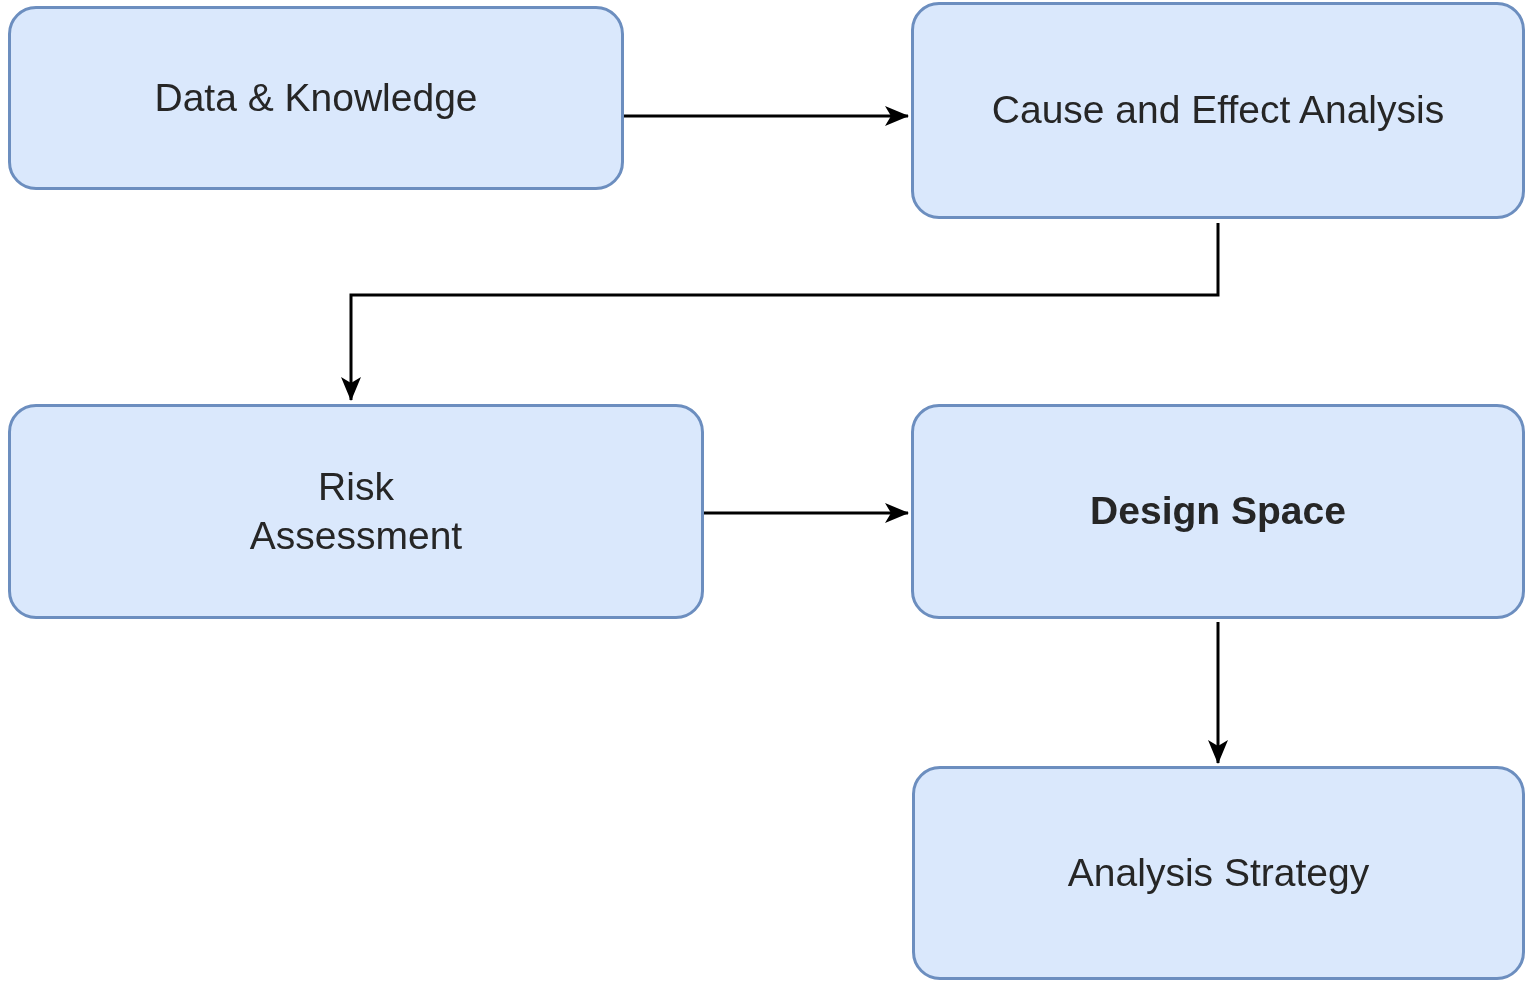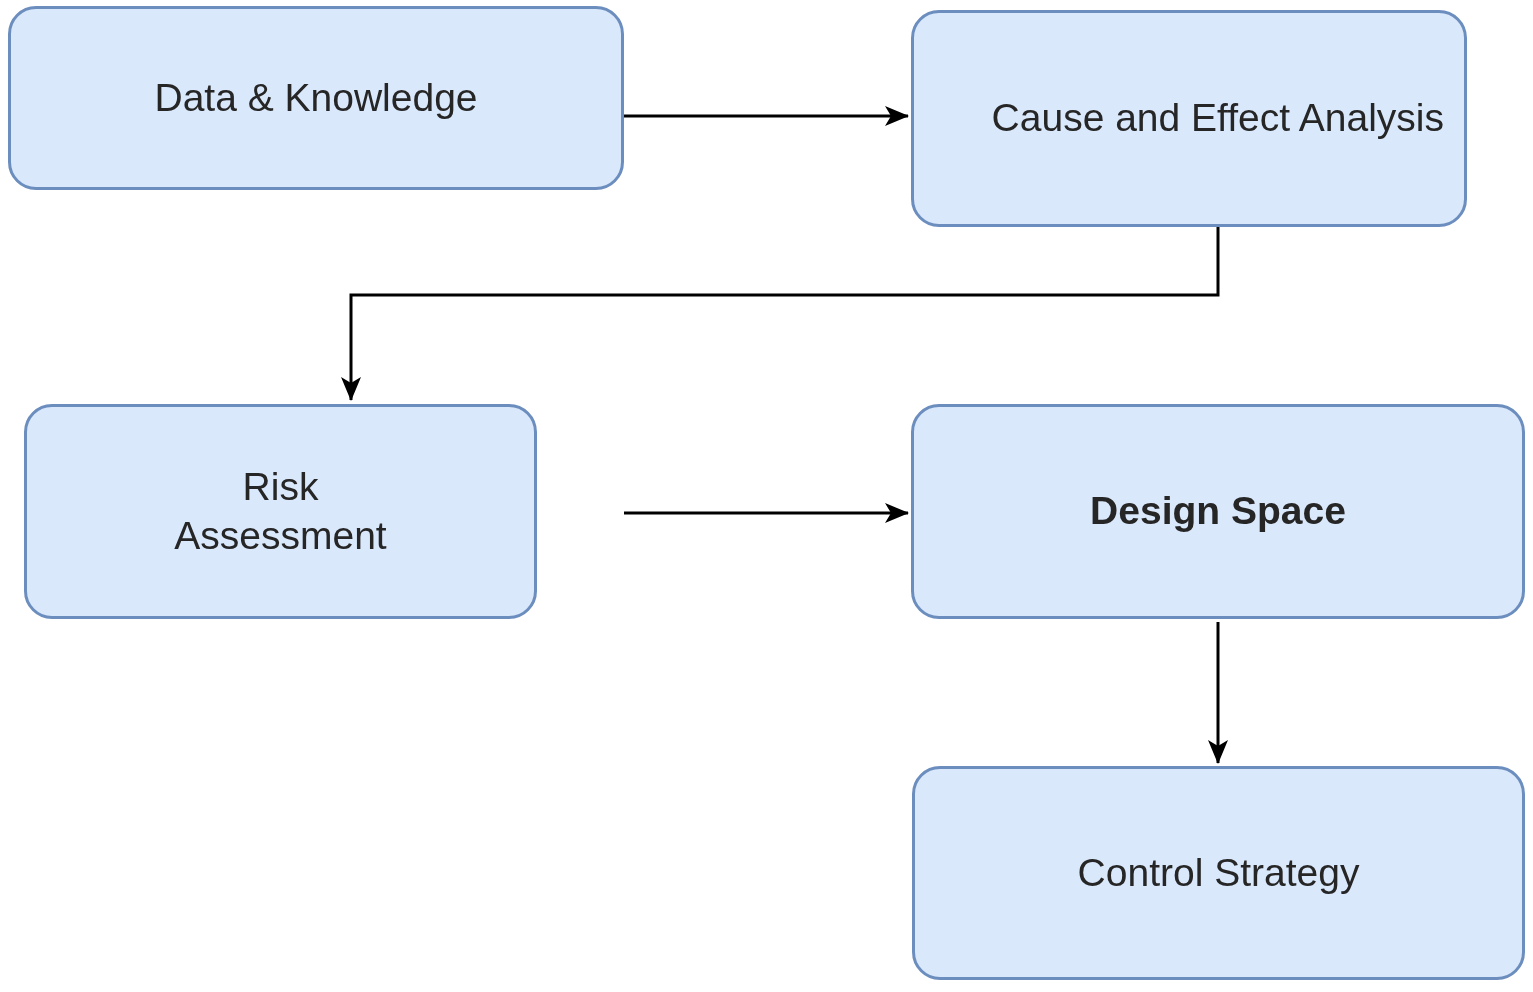--- a/index.html
+++ b/index.html
@@ -44,22 +44,22 @@
     text-align: center;
   }
   .node .label {
     font-size: 39px;
     line-height: 1.25;
     color: var(--text, #262626);
     white-space: pre-line;
     padding: 0 20px;
   }
   .node-data-knowledge        { left: 8px;   top: 6px;   width: 616px; height: 184px; }
-  .node-cause-effect-analysis { left: 911px; top: 10px;   width: 556px; height: 217px; justify-content: flex-end; }
-  .node-risk-assessment       { left: 8px;   top: 404px; width: 513px; height: 215px; margin-left: 16px; }
+  .node-cause-effect-analysis { left: 911px; top: 2px;   width: 614px; height: 217px; }
+  .node-risk-assessment       { left: 8px;   top: 404px; width: 696px; height: 215px; }
   .node-design-space          { left: 911px; top: 404px; width: 614px; height: 215px; font-weight: bold; }
   .node-control-strategy      { left: 912px; top: 766px; width: 613px; height: 214px; }
 </style>
 </head>
 <body>
 
 <div class="canvas">
 
   <svg class="edges" viewBox="0 0 1533 992" xmlns="http://www.w3.org/2000/svg" aria-hidden="true">
     <defs>
@@ -84,16 +84,16 @@
   <div class="node node-risk-assessment">
     <span class="label">Risk
 Assessment</span>
   </div>
 
   <div class="node node-design-space">
     <span class="label">Design Space</span>
   </div>
 
   <div class="node node-control-strategy">
-    <span class="label">Control Strategy</span>
+    <span class="label">Analysis Strategy</span>
   </div>
 
 </div>
 
 </body></html>

